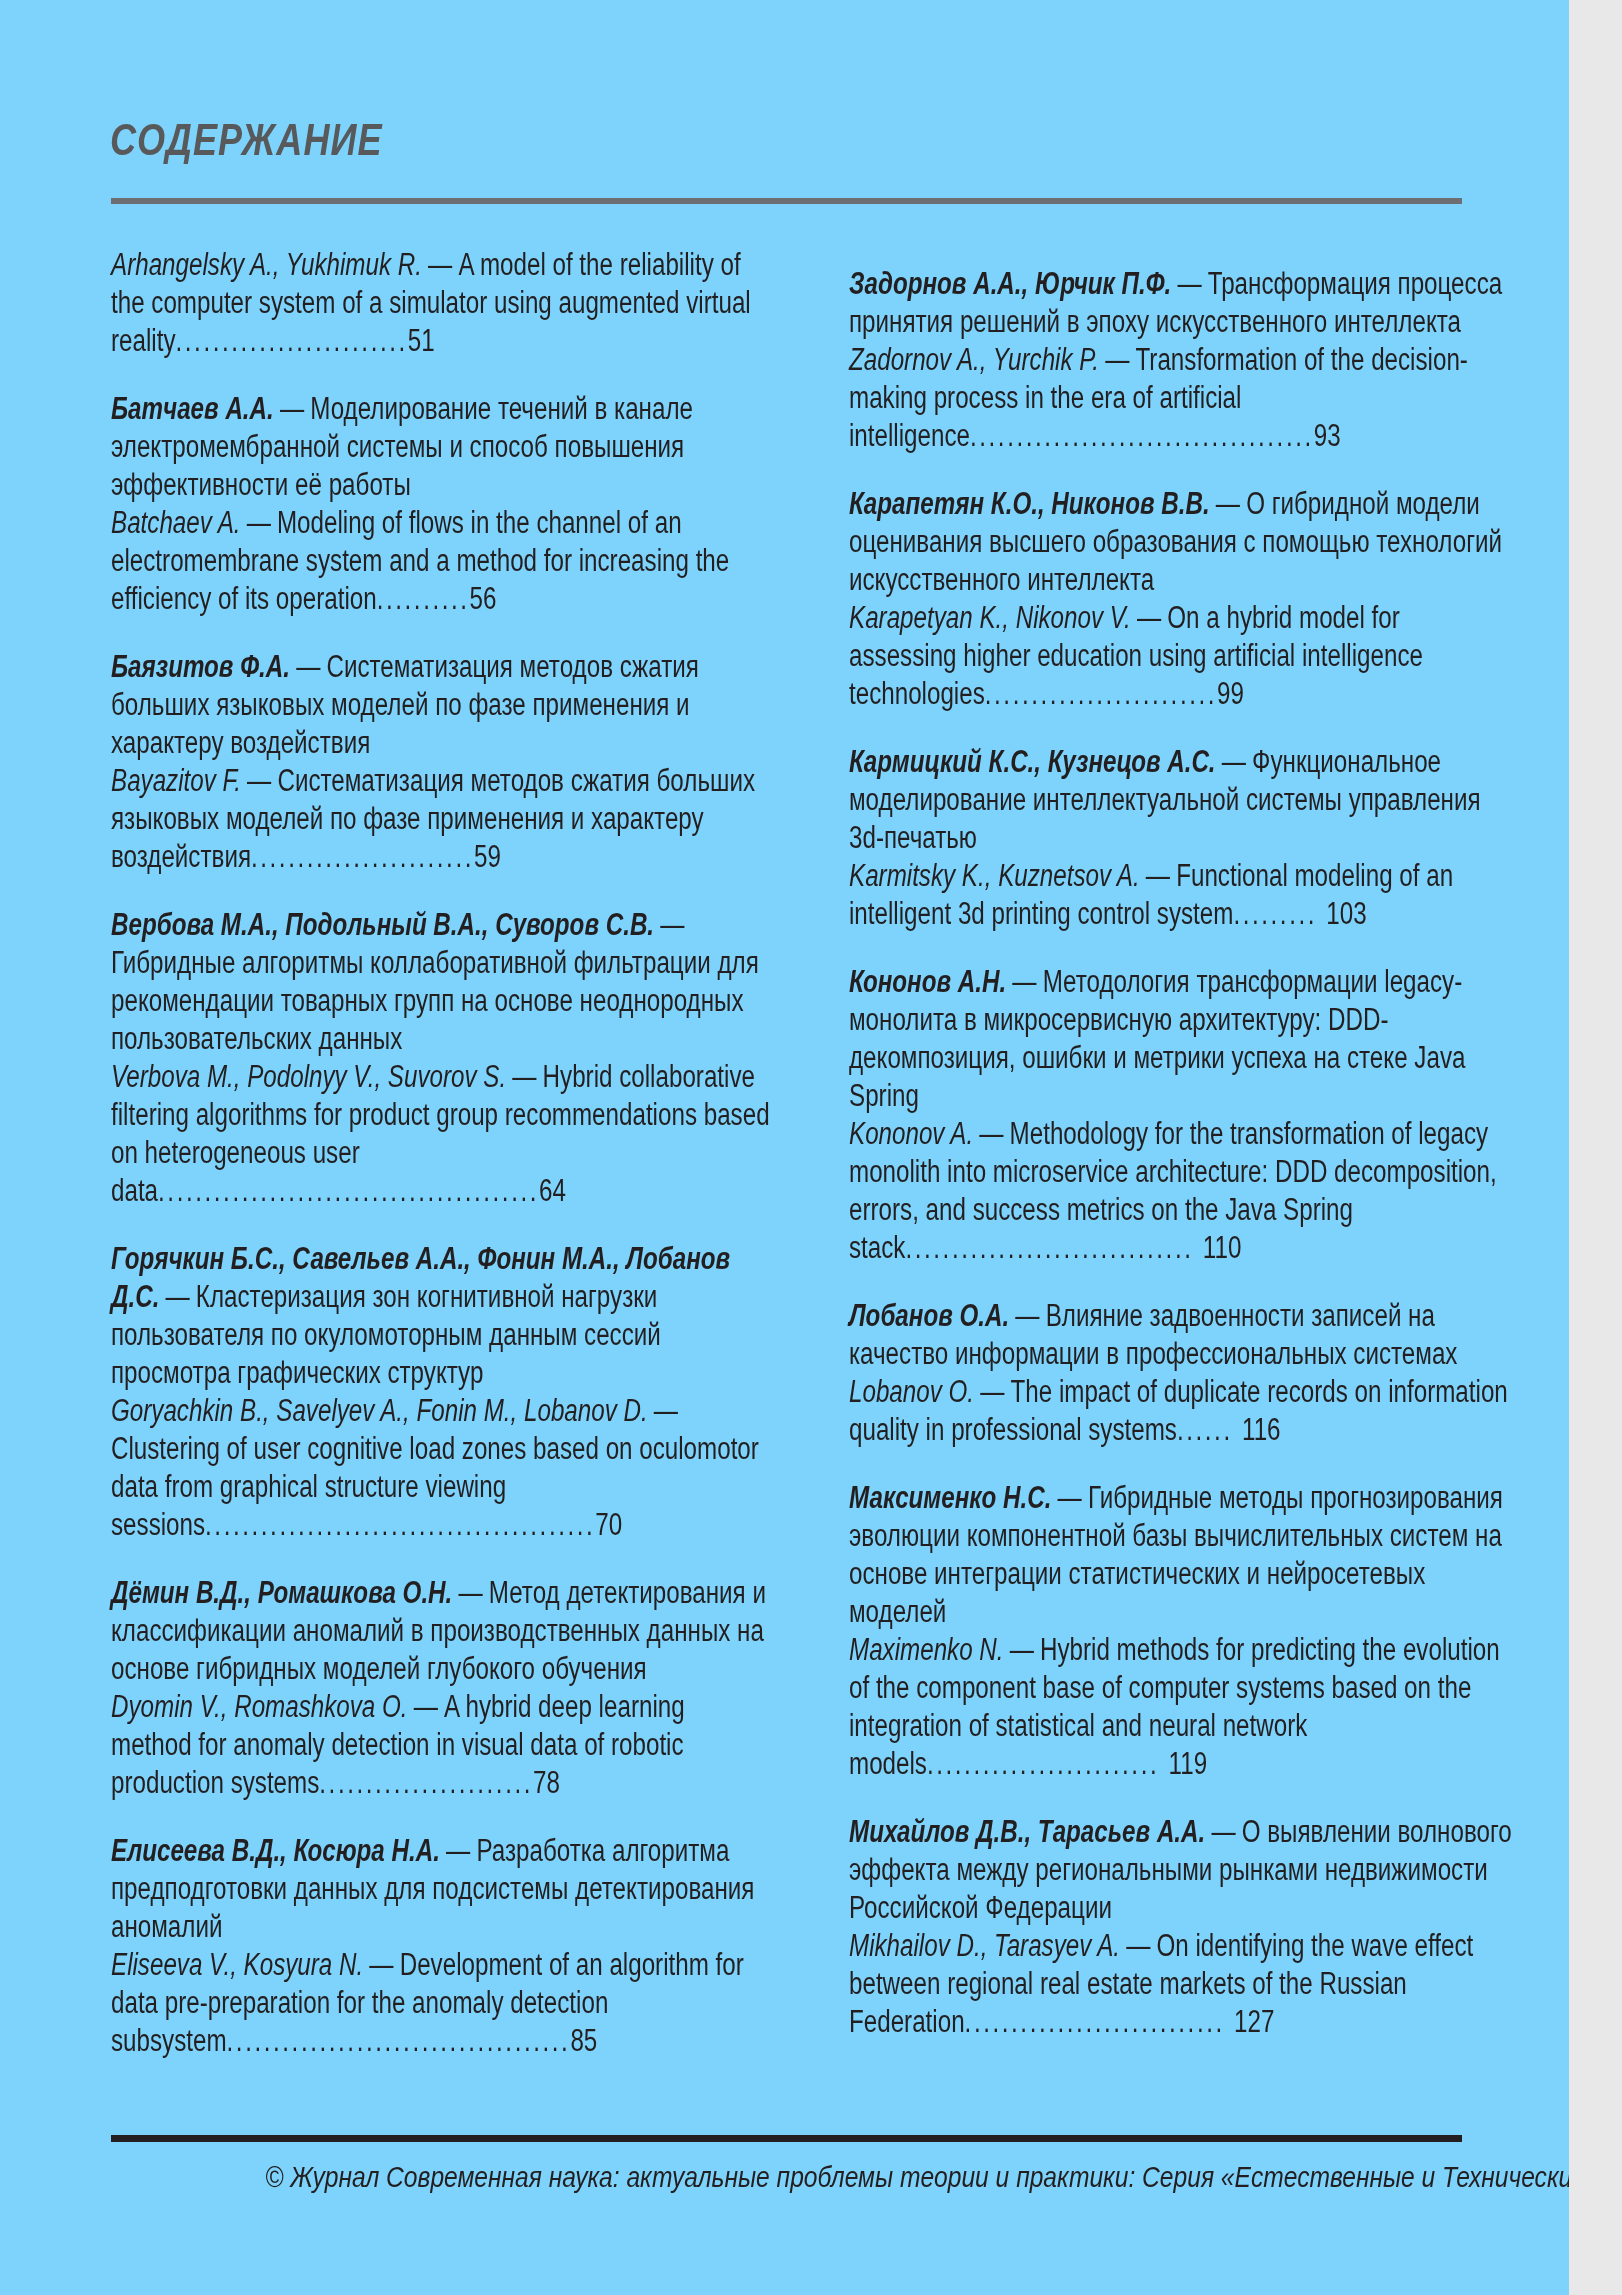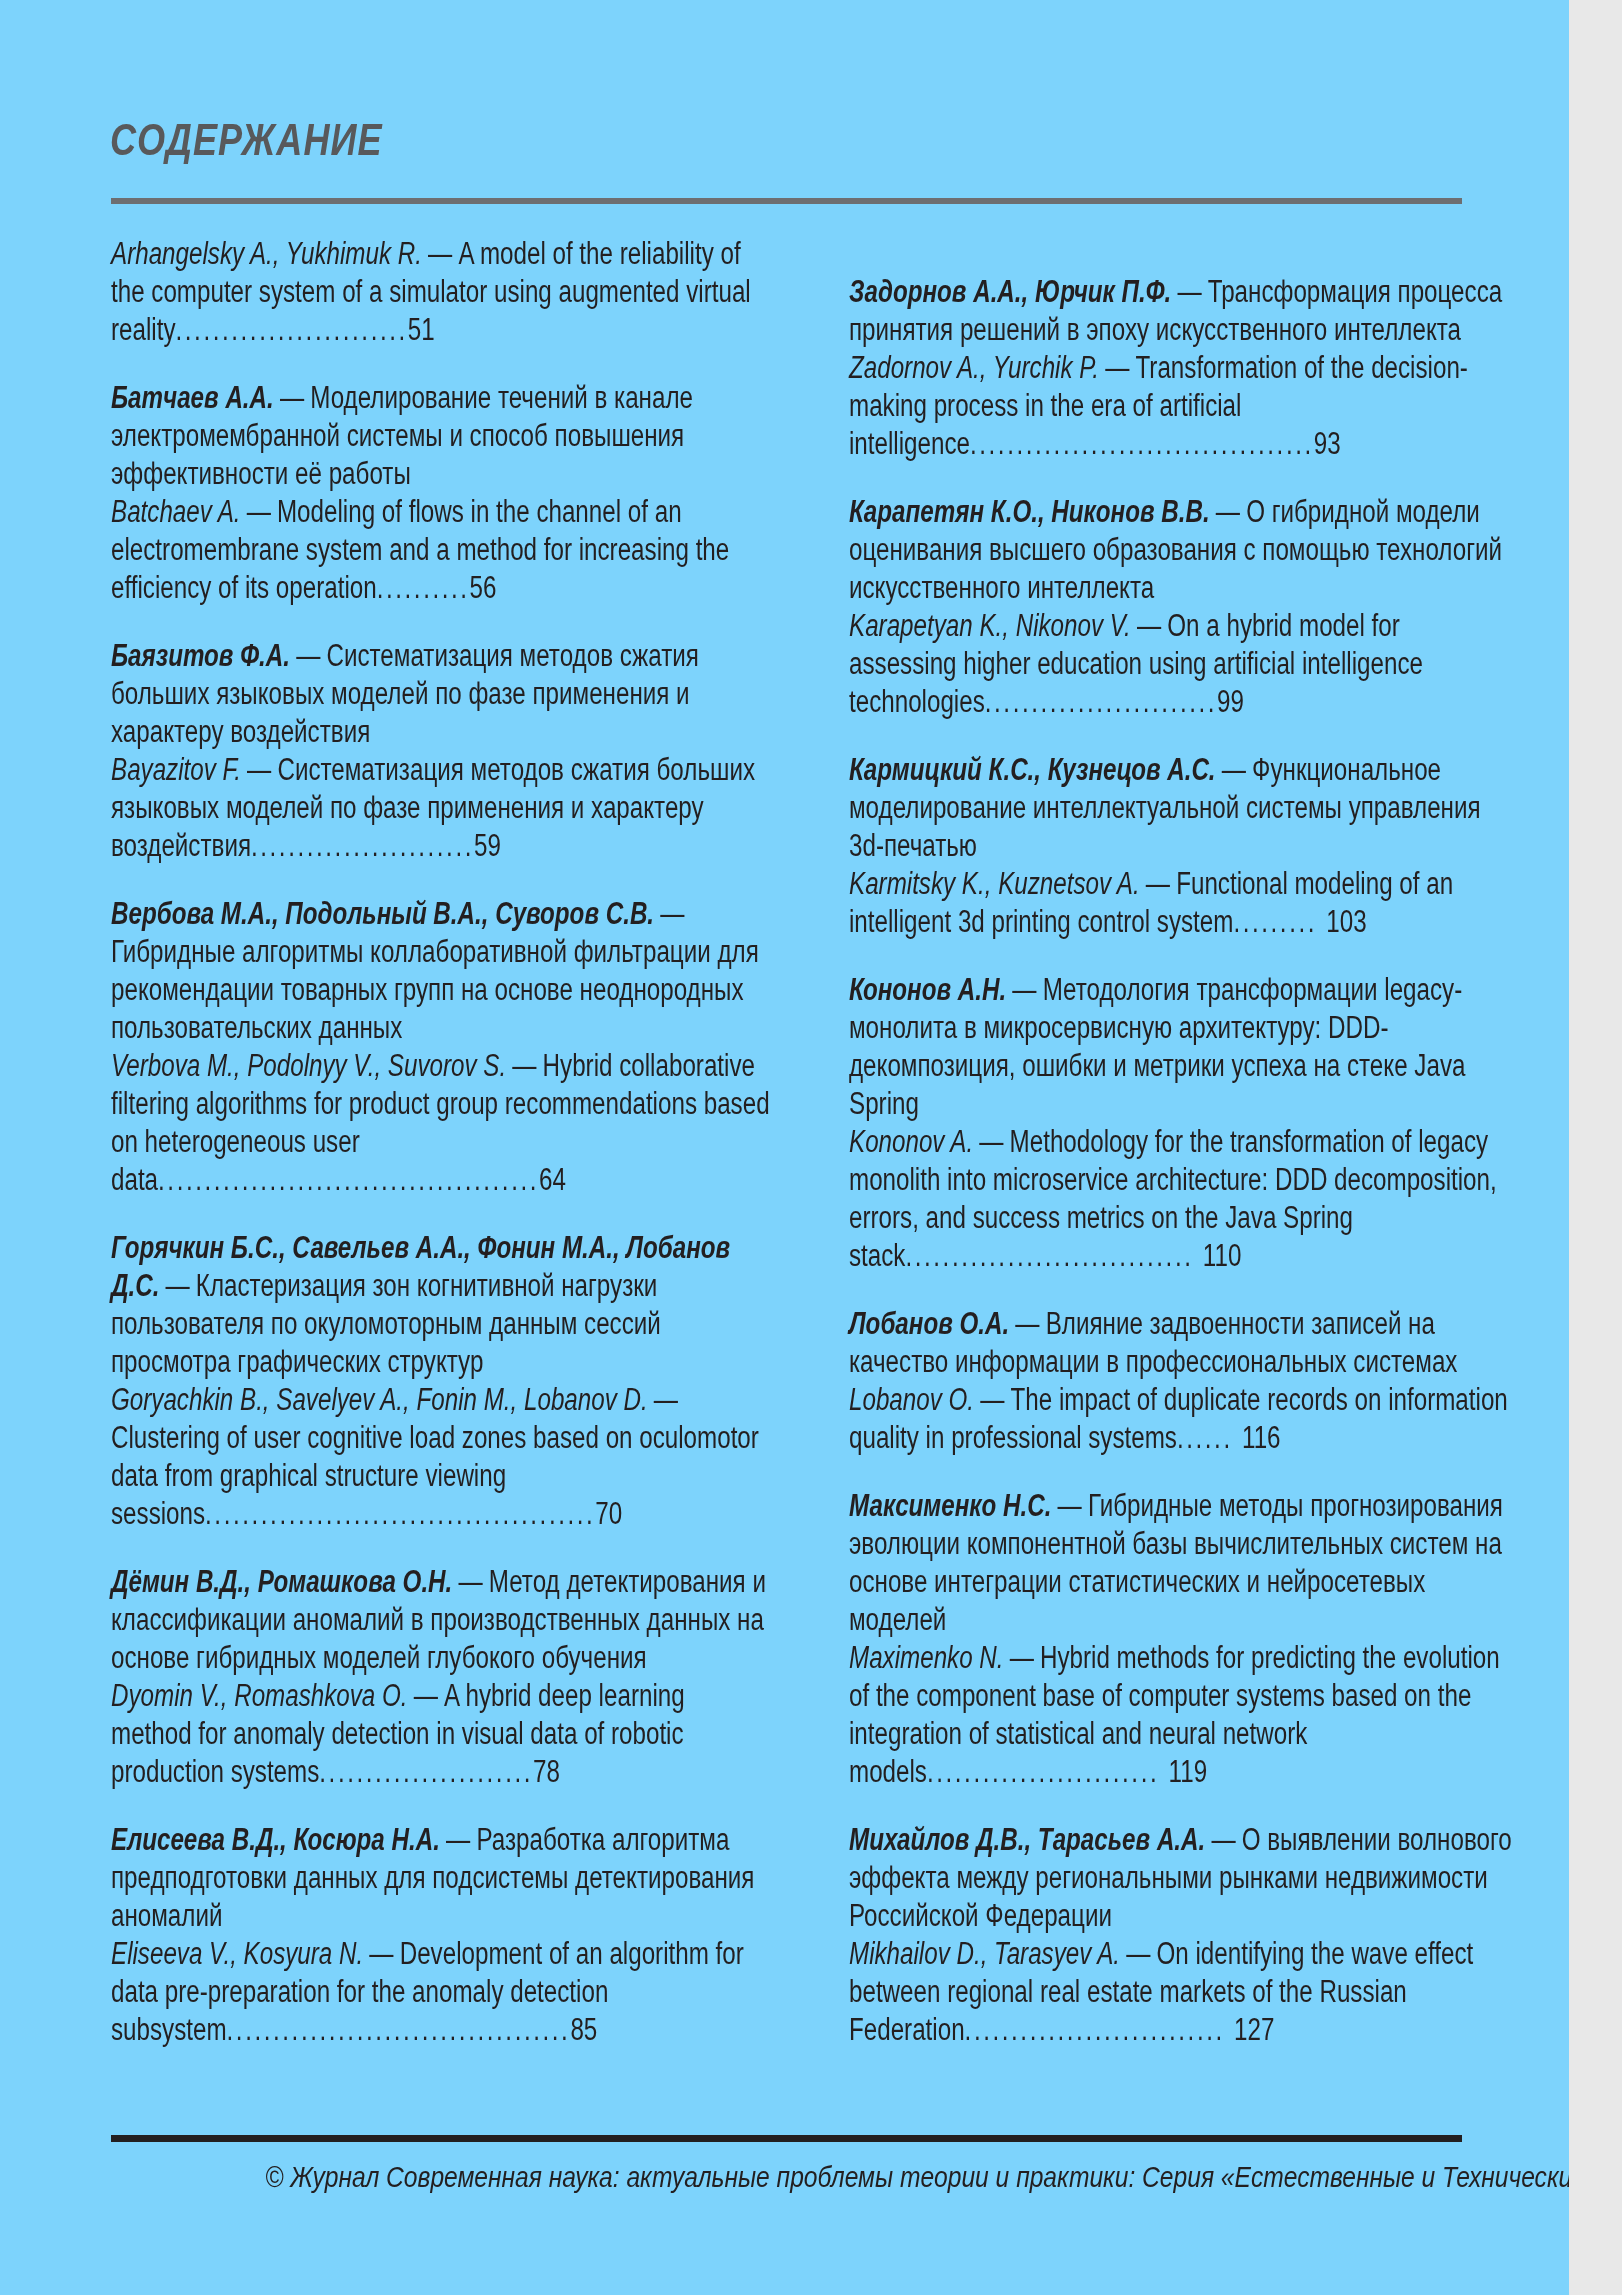--- a/index.html
+++ b/index.html
@@ -18,22 +18,22 @@
     color:#58595b; letter-spacing:1.3px;
     transform:scaleX(0.82); transform-origin:0 50%;
     white-space:nowrap;
   }
   .header-rule {
     position:absolute; left:111px; right:107px; top:198px;
     height:5.9px; background:#6d6e71;
   }
   
   .columns {
-    position:absolute; left:111px; right:107px; top:235px;
-    display:flex; align-items:flex-end;
+    position:absolute; left:111px; right:107px; top:246px;
+    display:flex; align-items:center;
   }
   .col-left  { width:661px; flex:0 0 auto; }
   .col-divider { width:2px; background:#231f20; margin-left:38px; flex:0 0 auto; }
   .col-right { flex:1 1 auto; padding-left:37px; }
   .col-inner {
     width:847px;
     transform:scaleX(0.78); transform-origin:0 0;
     font-size:31px; line-height:38px;
   }
   .col-right .col-inner { width:852px; }

